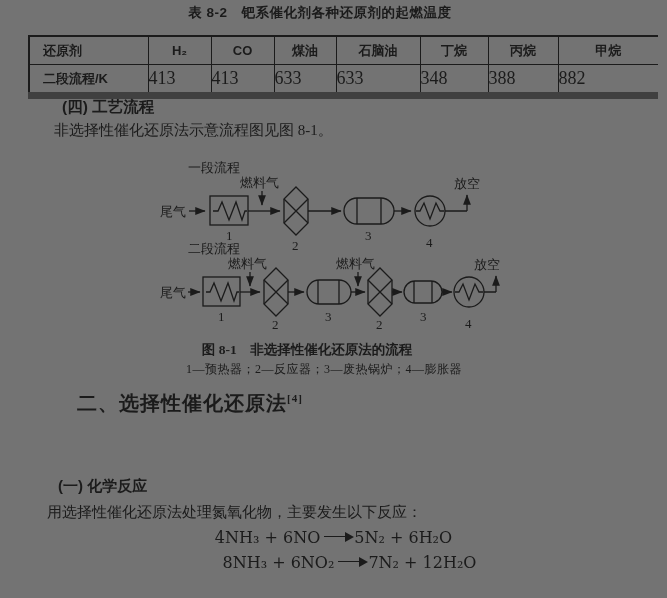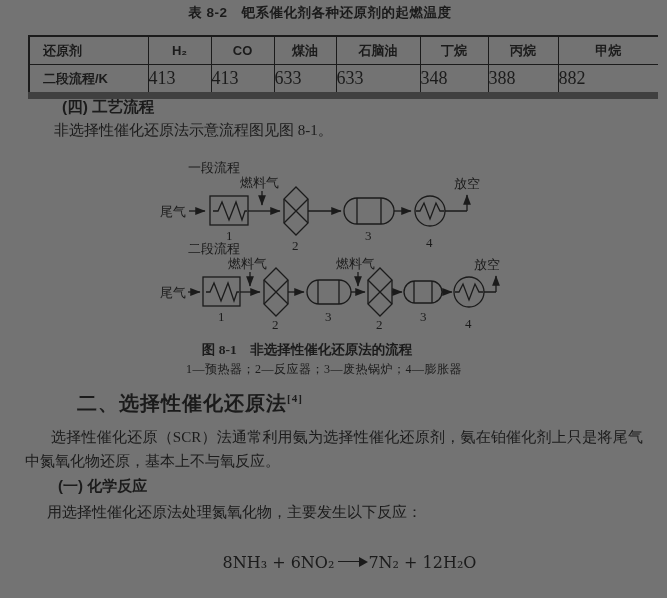--- a/index.html
+++ b/index.html
@@ -232,21 +232,21 @@
       <path class="st" d="M484,142 H496 M496,142 V126" marker-end="url(#arr)"></path>
       <text x="474" y="119">放空</text>
     </g>
   </svg>
 
   <div class="abs caption" style="top:341px;left:0;width:614px;">图 8-1　非选择性催化还原法的流程</div>
   <div class="abs legend" style="top:361px;left:0;width:600px;">1—预热器；2—反应器；3—废热锅炉；4—膨胀器</div>
 
   <h2 class="abs h-main" style="top:375px;left:62px;margin:15px;"><span>二、选择性催化还原法</span><sup>[4]</sup></h2>
 
-  <p class="abs para" style="top:425px;left:25px;width:618px;text-indent:26px;margin:0;">选择性催化还原（SCR）法通常利用氨为选择性催化还原剂，氨在铂催化剂上只是将尾气中氮氧化物还原，基本上不与氧反应。</p>
 
   <div class="abs body-line" style="top:503px;left:47px;">用选择性催化还原法处理氮氧化物，主要发生以下反应：</div>
   <div class="abs h-sub" style="top:477px;left:58px;font-size:15px;">(一) 化学反应</div>
 
+  <div class="abs equation" style="top:528px;left:0;"><span>4NH₃ + 6NO</span><span class="rx-arrow"></span><span>5N₂ + 6H₂O</span></div>
   <div class="abs equation" style="top:553px;left:16px;"><span>8NH₃ + 6NO₂</span><span class="rx-arrow"></span><span>7N₂ + 12H₂O</span></div>
 
 
 </div>
 
 </body></html>

